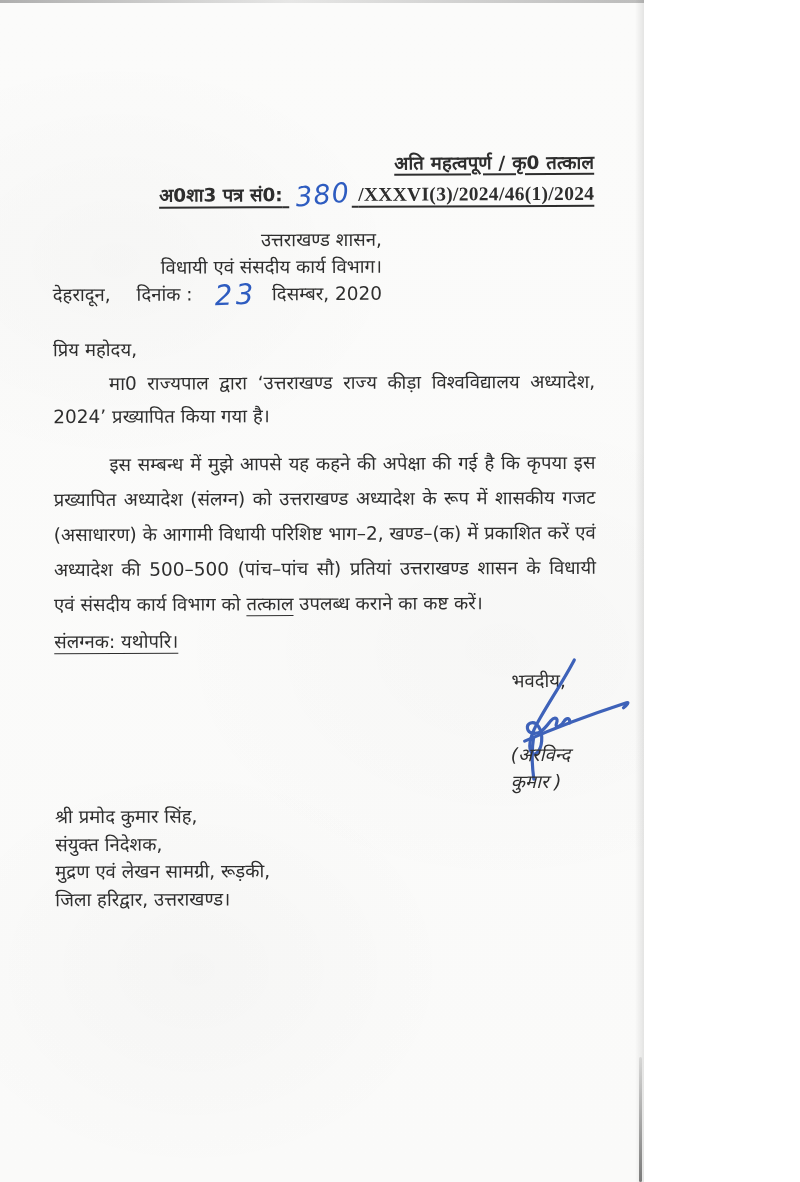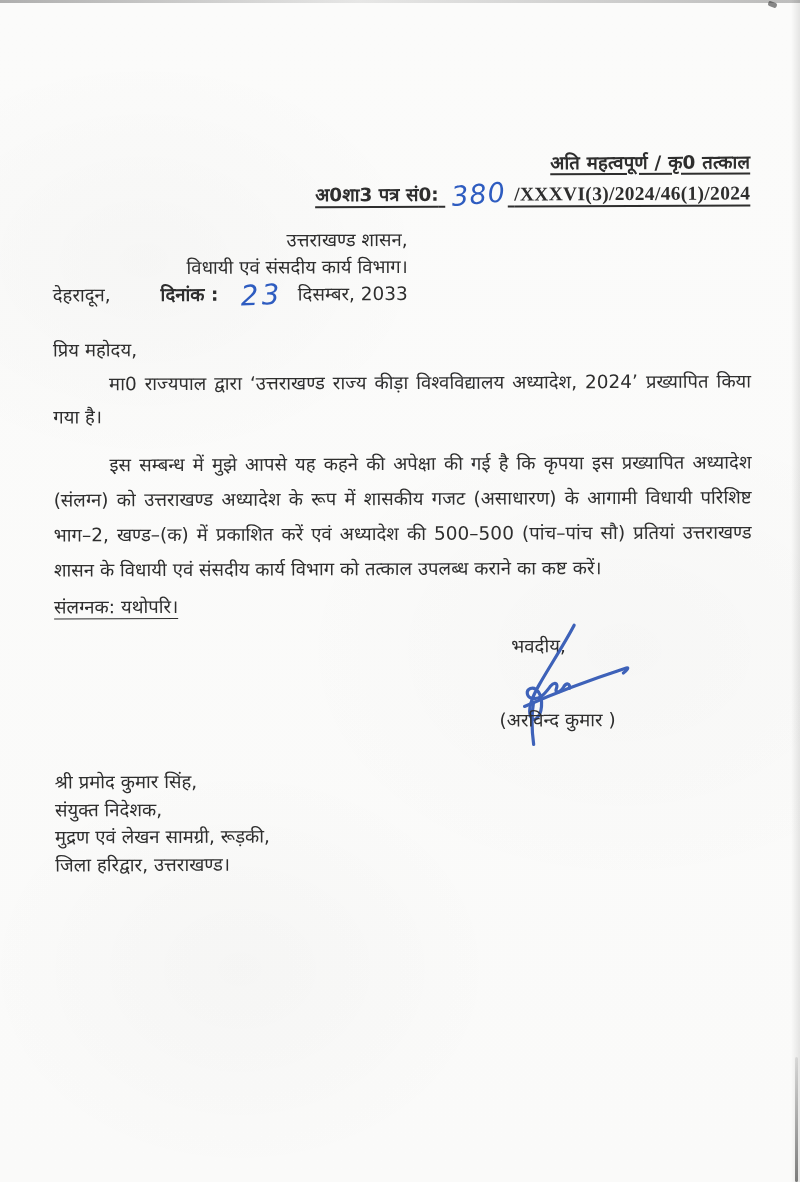--- a/index.html
+++ b/index.html
@@ -3,21 +3,21 @@
 <meta charset="utf-8">
 <style>
   * { margin:0; padding:0; box-sizing:border-box; }
   html,body { width:800px; height:1182px; }
   body {
     font-family: "DejaVu Sans", sans-serif;
     background:#ffffff;
   }
   .page {
     position:relative;
-    width:800px; height:1182px;
+    width:644px; height:1182px;
     overflow:hidden;
     color:#2e2e2e;
     background:
       radial-gradient(420px 300px at 18% 22%, rgba(0,0,0,0.018), rgba(0,0,0,0) 70%),
       radial-gradient(500px 360px at 78% 55%, rgba(0,0,0,0.015), rgba(0,0,0,0) 70%),
       radial-gradient(380px 300px at 30% 82%, rgba(0,0,0,0.02), rgba(0,0,0,0) 70%),
       linear-gradient(#fbfbfa,#fafaf9);
   }
   .scan-top-edge {
     position:absolute; top:0; left:0; right:0; height:3px;
@@ -77,48 +77,49 @@
     transform:rotate(-5deg);
     position:relative; top:3px;
     letter-spacing:1px;
     margin:0 2px 0 6px;
   }
   .top-block {
     display:flex; justify-content:space-between;
     margin-top:18px;
   }
   .col-right { text-align:right; white-space:nowrap; }
-  .dl-place { margin-right:44px; }
-  .dl-label { margin-right:16px;font-weight:bold; }
+  .dl-place { margin-right:20px; }
+  .dl-label { margin-right:16px; }
   .date-num {
     font-size:28px; line-height:18px;
     transform:rotate(-2deg);
     position:relative; top:4px;
     letter-spacing:3px;
     margin-right:10px;
   }
   .salutation { margin-top:28px; }
   .para { text-align:justify; }
   .para1 { margin-top:4px; text-indent:56px; line-height:33px; }
   .para2 { margin-top:14px; text-indent:56px; line-height:35px; }
   .u {
+    text-decoration:underline;
     text-underline-offset:5px;
     text-decoration-thickness:1.3px;
     margin-top:36px;
   }
   .enclosure {
     margin-top:6px;
     text-decoration:underline;
     text-underline-offset:5px;
     text-decoration-thickness:1.3px;
   }
   .sign-block { position:relative; height:128px; margin-top:8px; }
   .closing { position:absolute; left:457px; top:6px; }
   .signature-svg { position:absolute; left:428px; top:-4px; }
-  .signer { position:absolute; left:445px; top:80px; }
+  .signer { position:absolute; left:456px; top:80px;font-style:italic; }
   .recipient { margin-top:12px; line-height:27.5px; }
 </style>
 </head>
 <body>
 
 <div class="page">
   <div class="scan-top-edge"></div>
   <div class="scan-top-dot"></div>
   <div class="scan-right-edge"></div>
   <div class="scan-right-line"></div>
@@ -134,21 +135,21 @@
     </div>
 
     <div class="top-block">
       <div class="col-right">
         <div>उत्तराखण्ड शासन,</div>
         <div>विधायी एवं संसदीय कार्य विभाग।</div>
         <div>
           <span class="dl-place">देहरादून,</span>
           <span class="dl-label">दिनांक :</span>
           <span class="hand date-num">23</span>
-          <span>दिसम्बर, 2033</span>
+          <span>दिसम्बर, 2020</span>
         </div>
       </div>
     </div>
 
     <div class="salutation">प्रिय महोदय,</div>
 
     <div class="para para1">मा0 राज्यपाल द्वारा ‘उत्तराखण्ड राज्य कीड़ा विश्वविद्यालय अध्यादेश, 2024’ प्रख्यापित किया गया है।</div>
 
     <div class="para para2"><span>इस सम्बन्ध में मुझे आपसे यह कहने की अपेक्षा की गई है कि कृपया इस प्रख्यापित अध्यादेश (संलग्न) को उत्तराखण्ड अध्यादेश के रूप में शासकीय गजट (असाधारण) के आगामी विधायी परिशिष्ट भाग–2, खण्ड–(क) में प्रकाशित करें एवं अध्यादेश की 500–500 (पांच–पांच सौ) प्रतियां उत्तराखण्ड शासन के विधायी एवं संसदीय कार्य विभाग को </span><span class="u">तत्काल</span><span> उपलब्ध कराने का कष्ट करें।</span></div>
 

